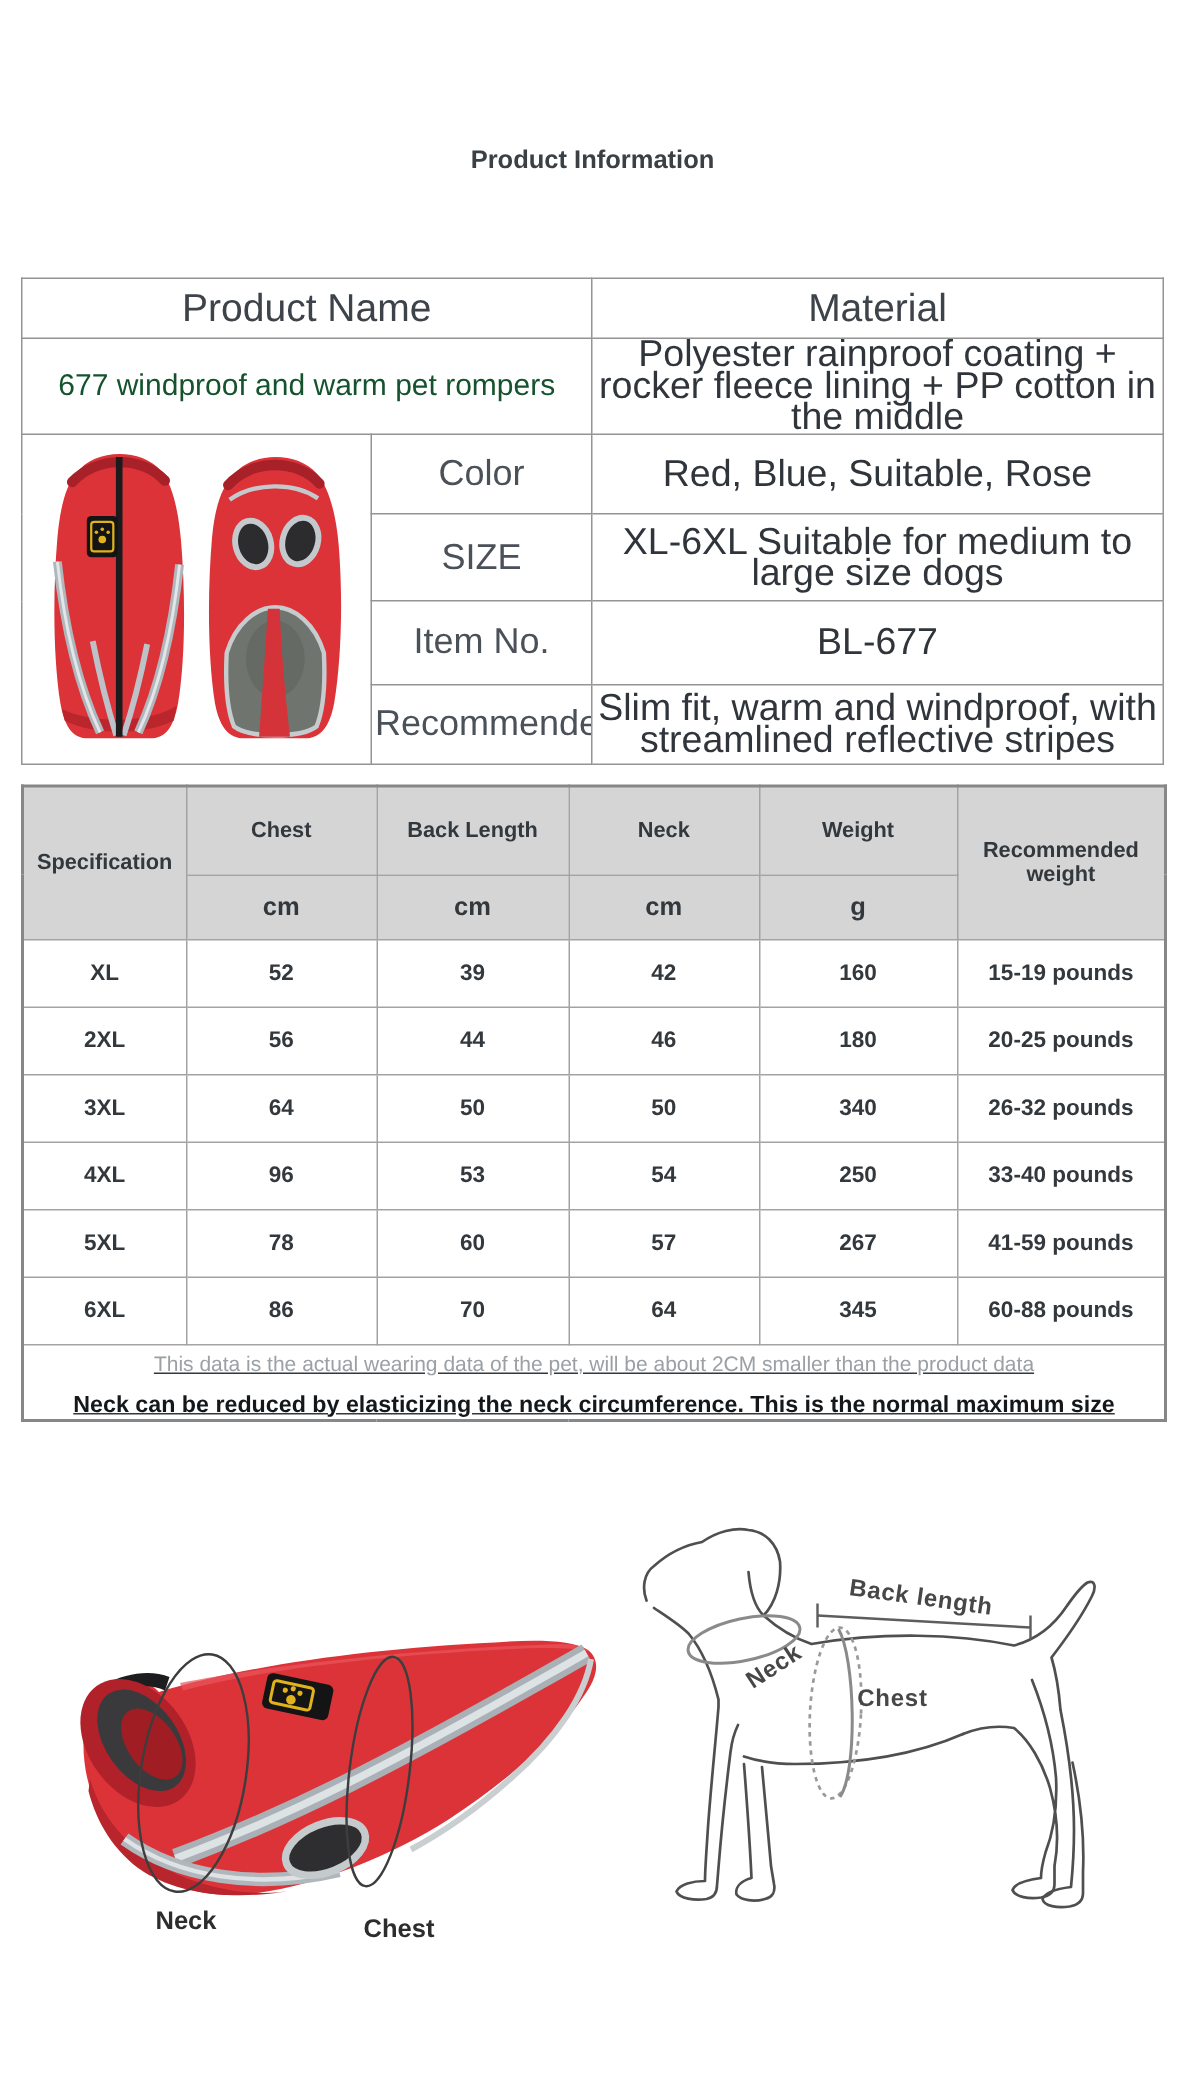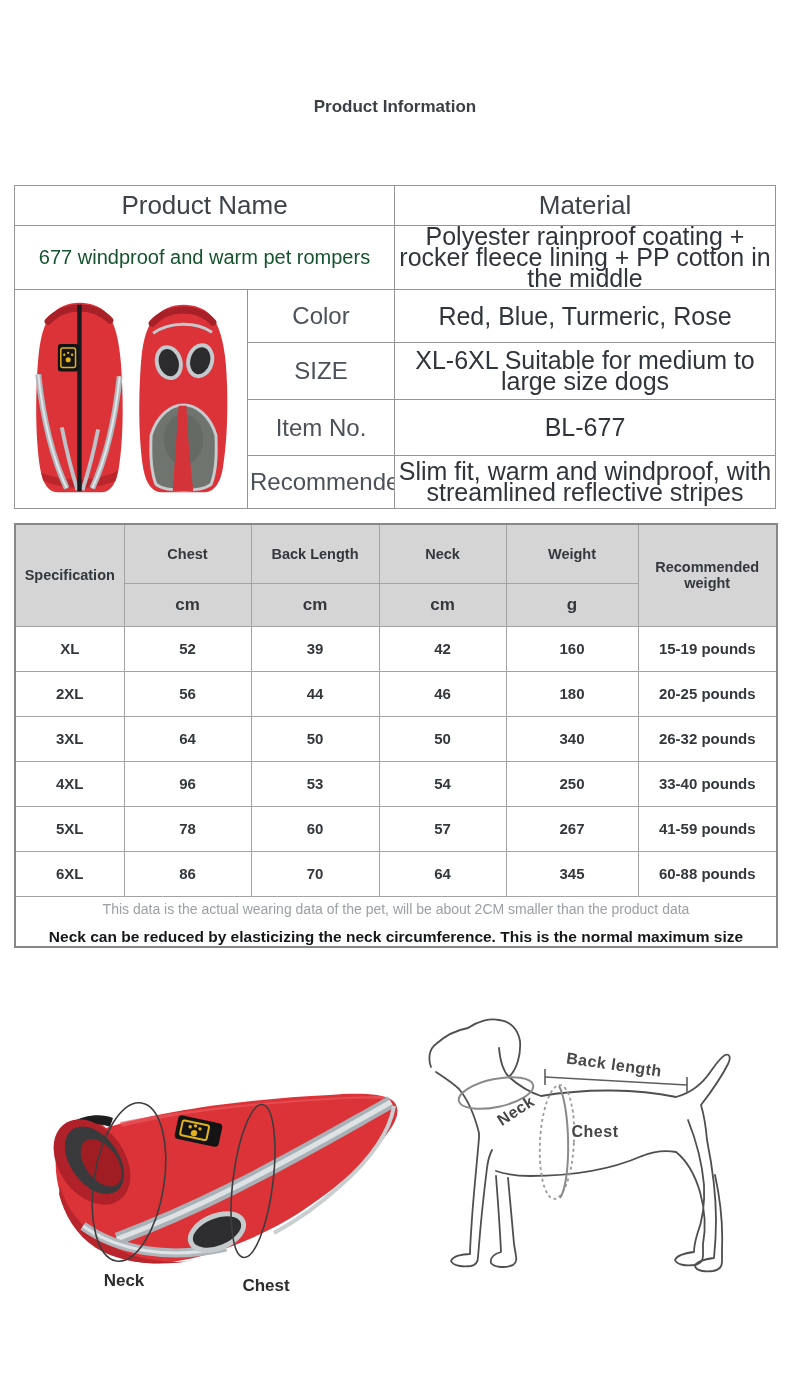--- a/index.html
+++ b/index.html
@@ -17,21 +17,21 @@
   .info .wrap2{font-size:25px;color:#30353b;line-height:21px;}
   .info .lbl{font-size:24px;color:#4b5158;}
   .imgcell{padding:0 !important;}
   
   .sizes{position:absolute;left:14px;top:523px;width:762px;border:2px solid #878787;}
   .sizes td{border:1px solid #a3a3a3;text-align:center;vertical-align:middle;
             color:#33383d;padding:0 2px;}
   .sizes .gray{background:#d5d5d5;font-weight:bold;font-size:14.5px;}
   .sizes .unit{font-size:17px;}
   .sizes .data{font-weight:bold;font-size:15px;margin-top:21px;}
-  .notes{padding:8px 4px 10px;}
+  .notes{padding:8px 4px 10px;text-decoration:underline;}
   .note1{font-size:14px;color:#9aa0a4;margin:4px 0 11px;}
   .note2{font-size:15.5px;font-weight:bold;color:#15181b;white-space:nowrap;}
   
   .bottom-svg{position:absolute;left:0;top:990px;}
   svg text{font-family:"Liberation Sans","DejaVu Sans",sans-serif;}
   .lblBig{font-size:17px;font-weight:bold;fill:#2d2d2d;}
   .lblDog{font-size:16px;font-weight:bold;fill:#474747;letter-spacing:.5px;}
   .outline{fill:none;stroke:#4f4f4f;stroke-width:1.8;stroke-linecap:round;stroke-linejoin:round;}
 </style>
 </head>
@@ -90,21 +90,21 @@
             <g transform="rotate(15 186 72)">
                   <ellipse cx="186" cy="72" rx="12" ry="16" fill="#2c2c2e" stroke="#c3c9cd" stroke-width="4"></ellipse>
                 </g>
             <path d="M136,148 C142,128 156,117 169,117 C182,117 196,128 202,148 C203,168 202,186 197,198 C187,206 151,206 141,198 C136,186 135,168 136,148 Z" fill="#6f756e" stroke="#c6cbce" stroke-width="3"></path>
             <ellipse cx="169" cy="152" rx="20" ry="26" fill="#5d635c" opacity="0.55"></ellipse>
             <path d="M164,118 C162,148 160,178 158,205 L179,205 C176,178 173,148 172,118 Z" fill="#d4333a"></path>
           </g>
         </svg>
       </td>
       <td class="lbl">Color</td>
-      <td class="wrap2">Red, Blue, Turmeric, Rose</td>
+      <td class="wrap2">Red, Blue, Suitable, Rose</td>
     </tr>
     <tr style="height:57px">
       <td class="lbl">SIZE</td>
       <td class="wrap2">XL-6XL Suitable for medium to large size dogs</td>
     </tr>
     <tr style="height:55px">
       <td class="lbl">Item No.</td>
       <td class="wrap2">BL-677</td>
     </tr>
     <tr style="height:53px">

